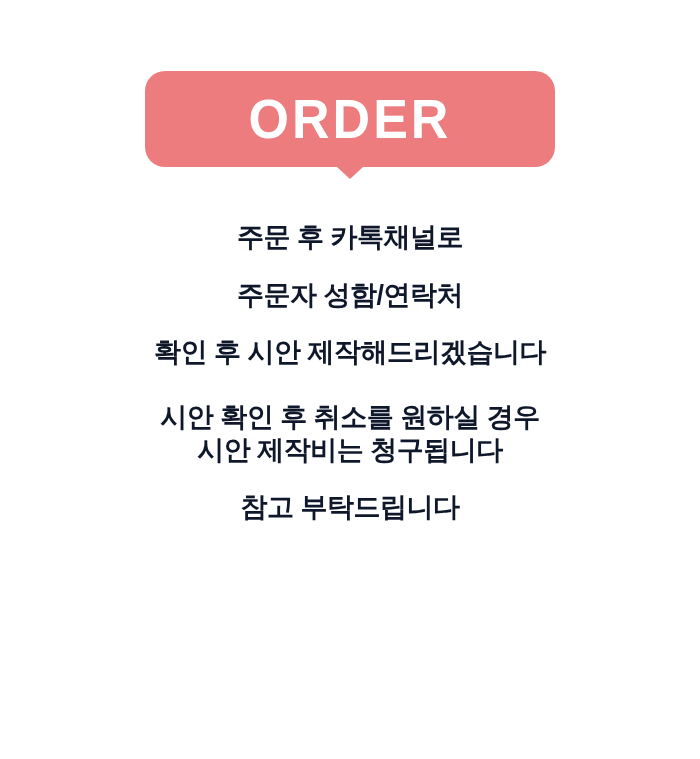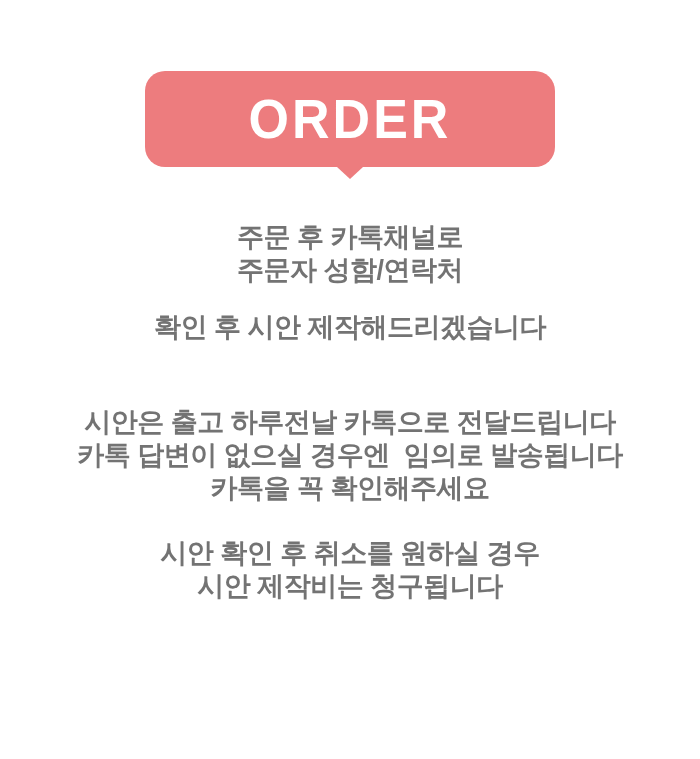--- a/index.html
+++ b/index.html
@@ -47,56 +47,54 @@
   .notice {
     text-align: center;
     color: #313539;
     font-weight: 700;
     font-size: 27px;
     line-height: 33px;
     letter-spacing: -0.5px;
   }
   .line { white-space: pre-wrap; }
   .sec-1 { margin-top: 42px; }
-  .sec-2 { }
+  .sec-2 { margin-top: 25px; }
   .sec-3 { margin-top: 24px; }
   .sec-4 { margin-top: 62px; }
   .sec-5 { margin-top: 32px; }
   .sec-6 { margin-top: 24px; }
 </style>
 </head>
 <body style="background: rgb(255, 255, 255);">
 
 <div class="canvas">
 
   <div class="badge" style="background: rgb(237, 124, 126);">
     <span class="badge-label" style="color: rgb(255, 255, 255);">ORDER</span>
   </div>
   <div class="badge-tail" style="border-top-color: rgb(237, 124, 126);"></div>
 
-  <div class="notice" style="color: #737373;">
+  <div class="notice" style="color: #0f172a;">
 
     <div class="section sec-1">
       <div class="line">주문 후 카톡채널로</div>
     </div>
 
     <div class="section sec-2">
       <div class="line">주문자 성함/연락처</div>
     </div>
 
     <div class="section sec-3">
       <div class="line">확인 후 시안 제작해드리겠습니다</div>
     </div>
 
-    <div class="section sec-4">
-      <div class="line">시안은 출고 하루전날 카톡으로 전달드립니다</div>
-      <div class="line">카톡 답변이 없으실 경우엔  임의로 발송됩니다</div>
-      <div class="line">카톡을 꼭 확인해주세요</div>
-    </div>
 
     <div class="section sec-5">
       <div class="line">시안 확인 후 취소를 원하실 경우</div>
       <div class="line">시안 제작비는 청구됩니다</div>
     </div>
 
+    <div class="section sec-6">
+      <div class="line">참고 부탁드립니다</div>
+    </div>
 
   </div>
 </div>
 
 </body></html>

